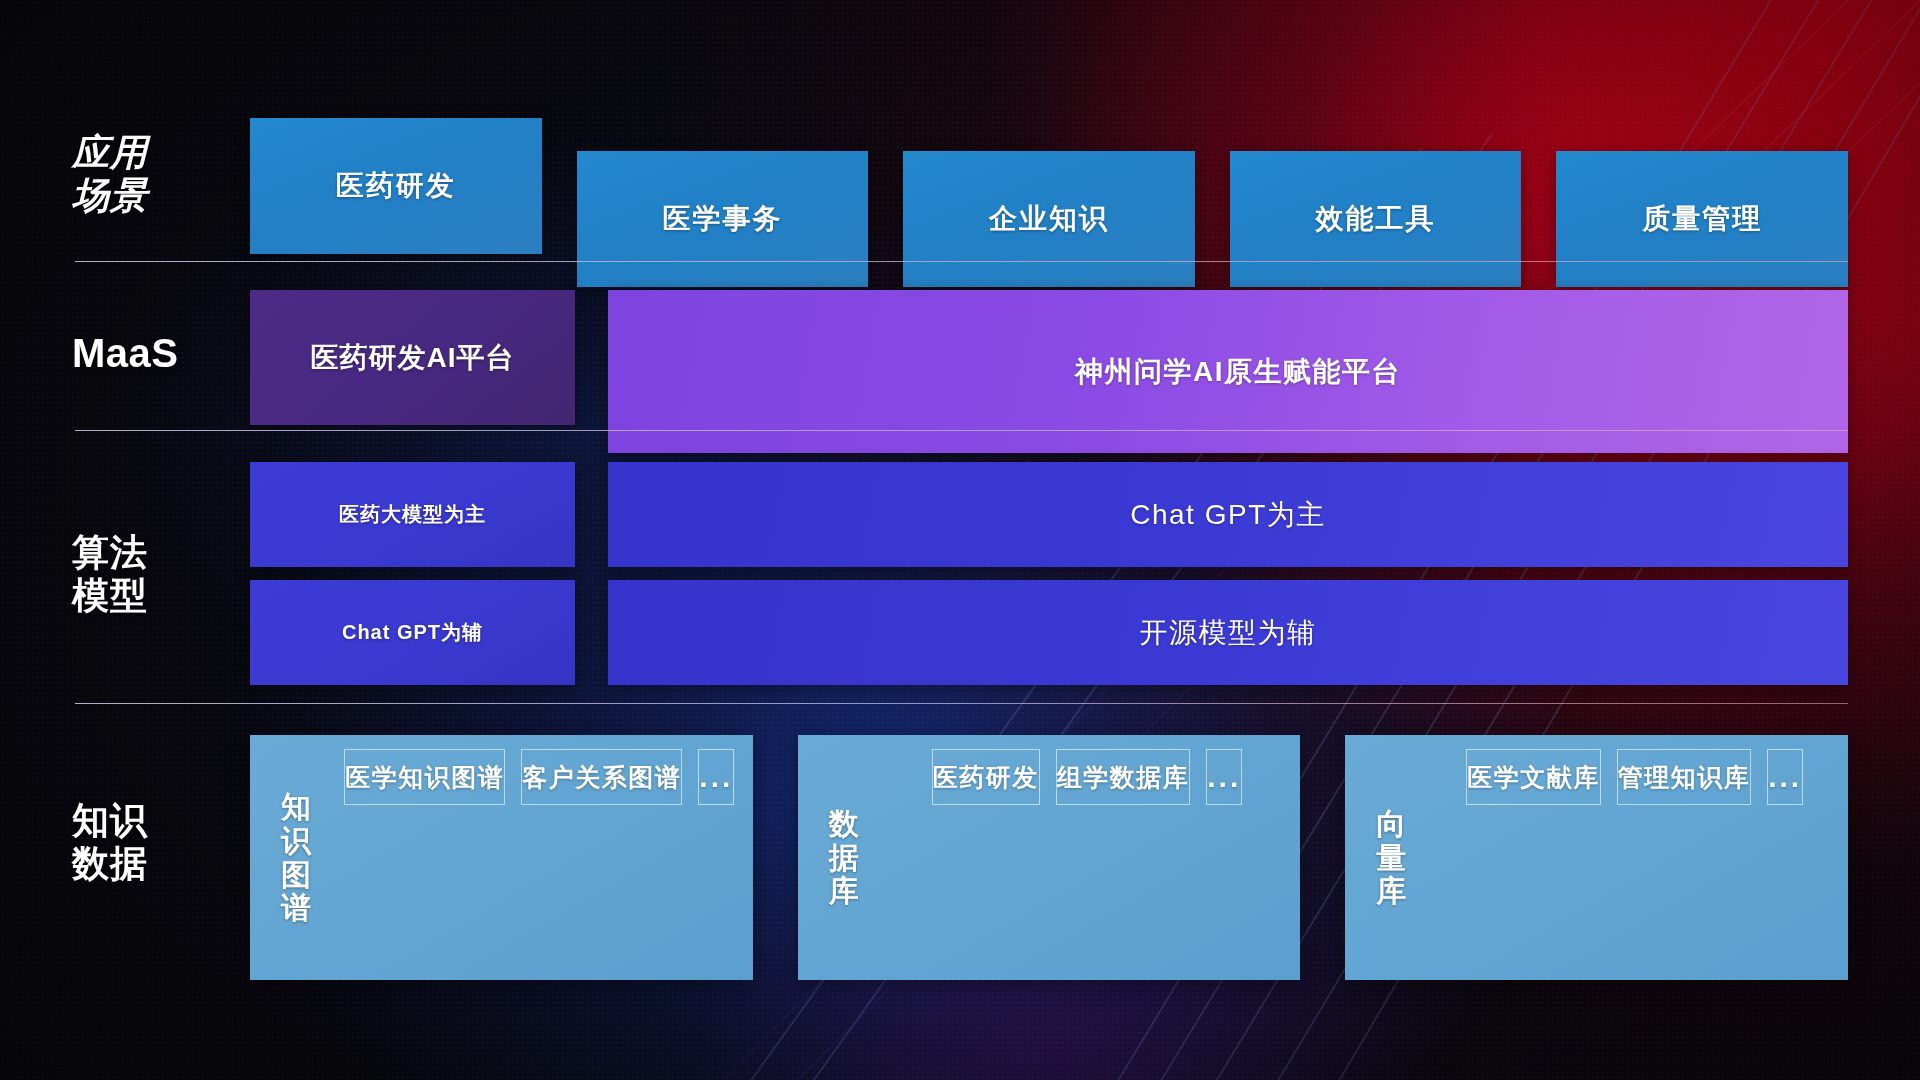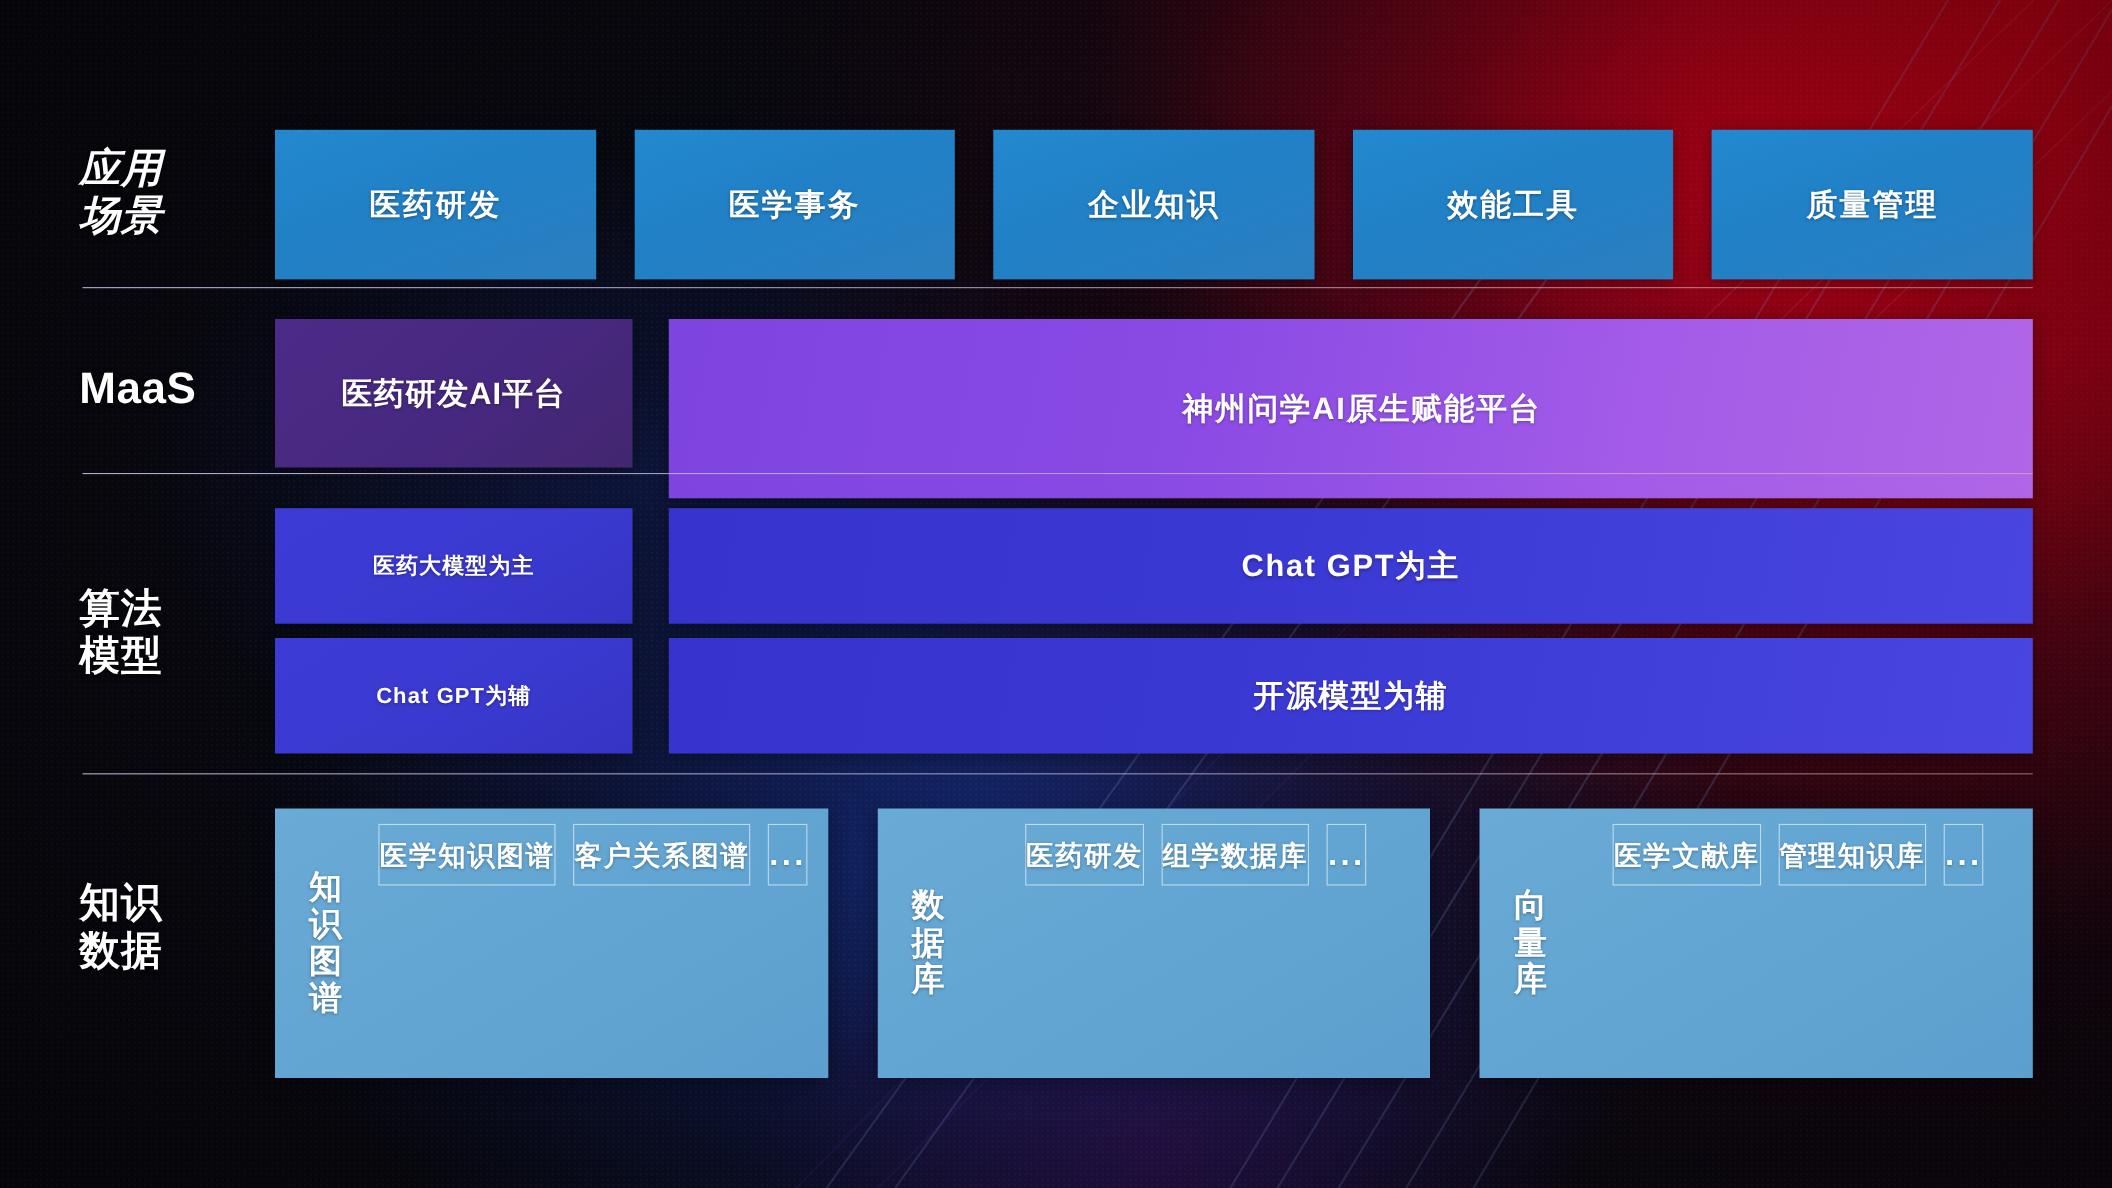--- a/index.html
+++ b/index.html
@@ -69,21 +69,21 @@
 
   
   .app-box{
     flex:1 1 0;height:136px;
     background:linear-gradient(160deg,#2389cf 0%,#2180c6 45%,#2b7fc0 100%);
     color:#fff;font-size:28px;font-weight:bold;letter-spacing:2px;
     display:flex;align-items:center;justify-content:center;
     box-shadow:0 3px 14px rgba(0,0,0,.35);
     text-shadow:0 1px 3px rgba(0,0,0,.35);
   }
-  .app-box + .app-box{margin-left:35px;}
+  .app-box + .app-box{margin-left:35px;margin-top:33px;}
 
   
   .maas-left{
     width:325px;height:135px;flex:0 0 325px;
     background:linear-gradient(140deg,#4c2b86 0%,#472880 55%,#43266f 100%);
     color:#fff;font-size:28px;font-weight:bold;letter-spacing:1px;
     display:flex;align-items:center;justify-content:center;
     box-shadow:0 3px 14px rgba(0,0,0,.4);
     text-shadow:0 1px 3px rgba(0,0,0,.35);
   }
@@ -102,21 +102,21 @@
     width:325px;flex:0 0 325px;height:105px;
     background:linear-gradient(150deg,#3c3bd6 0%,#3a39cf 60%,#3634c4 100%);
     color:#fff;font-size:20px;font-weight:bold;letter-spacing:1px;
     display:flex;align-items:center;justify-content:center;
     box-shadow:0 3px 14px rgba(0,0,0,.35);
     text-shadow:0 1px 3px rgba(0,0,0,.35);
   }
   .algo-right{
     flex:1 1 auto;height:105px;margin-left:33px;
     background:linear-gradient(100deg,#3634cc 0%,#3a38d2 40%,#4341db 78%,#4846de 100%);
-    color:#fff;font-size:28px;font-weight:bold;letter-spacing:1.5px;
+    color:#fff;font-size:28px;font-weight:normal;letter-spacing:1.5px;
     display:flex;align-items:center;justify-content:center;
     box-shadow:0 3px 14px rgba(0,0,0,.35);
     text-shadow:0 1px 3px rgba(0,0,0,.3);
   }
 
   
   .k-cards{position:absolute;left:250px;right:72px;display:flex;gap:45px;}
   .k-card{
     flex:1 1 0;height:245px;
     background:linear-gradient(150deg,#69aad6 0%,#63a5d2 50%,#5c9fce 100%);

